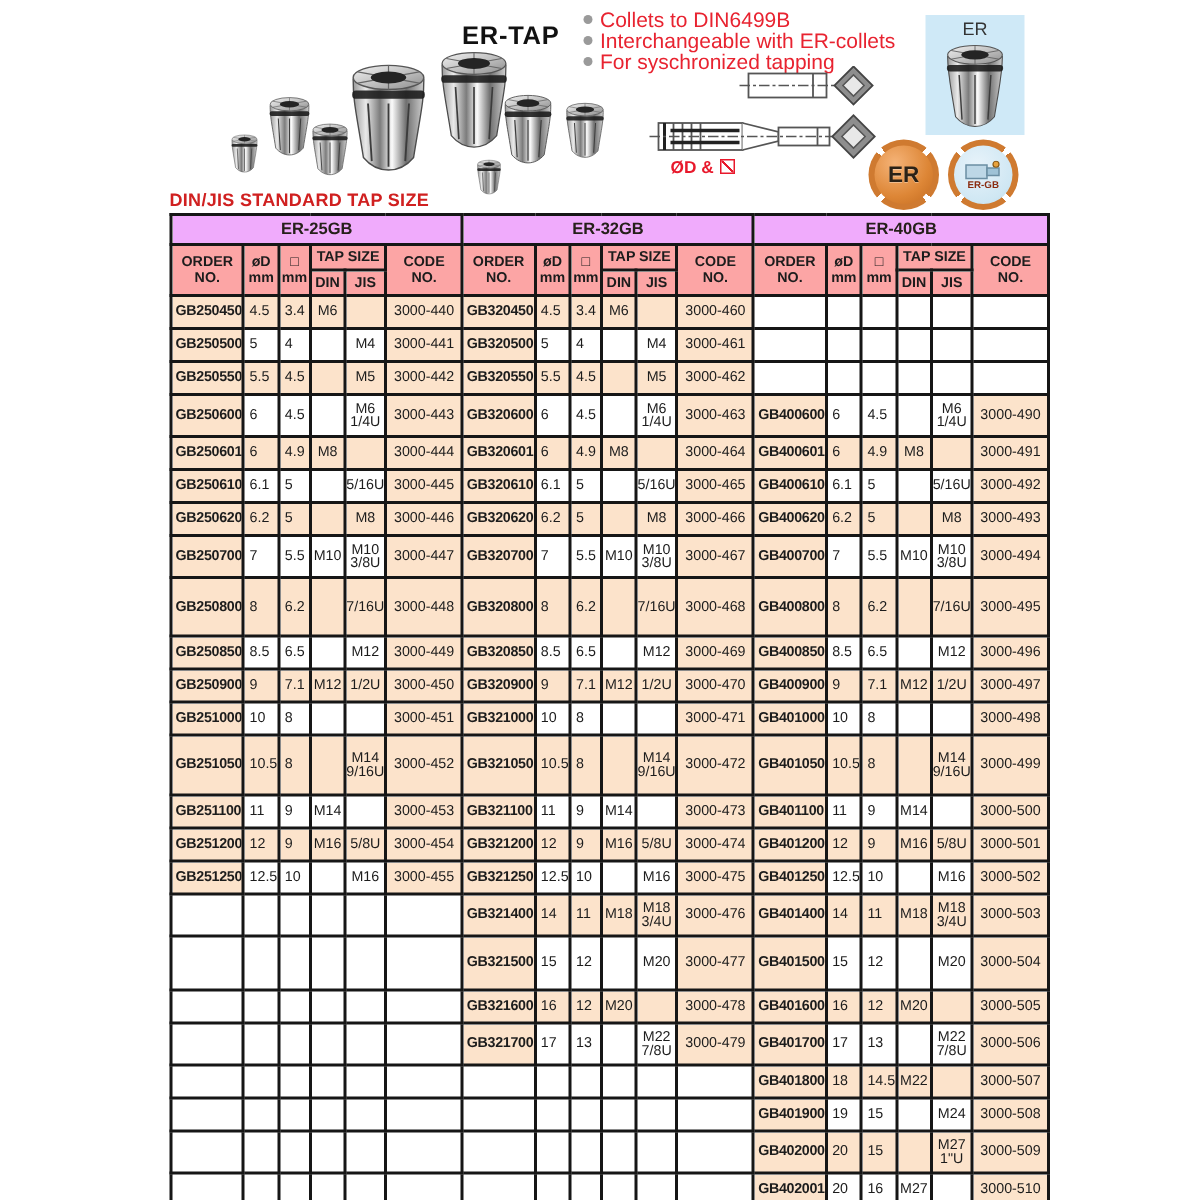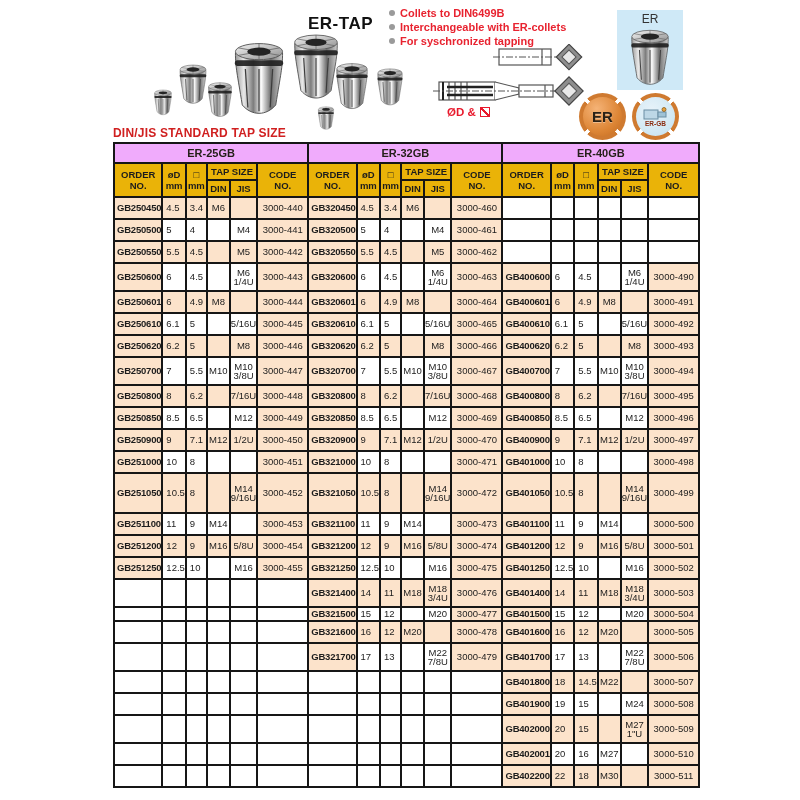--- a/index.html
+++ b/index.html
@@ -5,21 +5,21 @@
   * { box-sizing: border-box; margin: 0; padding: 0; }
   html,body { background:#fff; }
   body { font-family: "Liberation Sans","DejaVu Sans",sans-serif; }
   .page { position:relative; width:800px; height:800px; background:#fff; overflow:hidden; }
 
   
   .page-title { position:absolute; left:308px; top:14px; font-size:17px; font-weight:bold; color:#111; letter-spacing:.5px; }
   .features { position:absolute; left:389px; top:6px; list-style:none; }
   .features li { display:flex; align-items:center; height:14px; margin-bottom:0; }
   .dot { width:6px; height:6px; border-radius:50%; background:#9a9a9a; margin-right:5px; flex:0 0 auto; }
-  .feature-text { color:#e82330; font-size:11px; font-weight:bold; white-space:nowrap; }
+  .feature-text { color:#e82330; font-size:14px; font-weight:normal; white-space:nowrap; }
 
   .photo-svg { position:absolute; left:113px; top:26px; }
   .tapdraw-svg { position:absolute; left:423px; top:44px; }
 
   .dim-label { position:absolute; left:447px; top:106px; color:#e8192c; font-size:11.5px; font-weight:bold; }
   .sq-glyph { display:inline-block; width:10px; height:10px; border:1.6px solid #e8192c; vertical-align:-1px; margin-left:1px;
               background:linear-gradient(45deg, transparent 42%, #e8192c 42%, #e8192c 58%, transparent 58%); }
 
   .er-panel { position:absolute; left:617px; top:10px; width:66px; height:80px; background:#cfe9f7; text-align:center; }
   .er-panel-label { font-size:12px; color:#333; padding-top:2px; }
@@ -34,21 +34,21 @@
   .badge1 { left:579px; }
   .badge2 { left:632px; }
   .badge2 .badge-inner { background:radial-gradient(circle at 40% 35%, #e8f3fa, #cfe7f3 70%, #bcd9e8); flex-direction:column; }
   .badge-ergb-label { font-size:6.5px; font-weight:bold; color:#8a2c10; line-height:6px; }
 
   
   .table-title { position:absolute; left:113px; top:126px; color:#d02020; font-size:12px; font-weight:bold; letter-spacing:.2px; }
   table { position:absolute; left:113px; top:142px; border-collapse:collapse; table-layout:fixed; }
   th, td { border:2px solid #161616; color:#1c1c1c; text-align:center; overflow:hidden; }
   th.section { background:#f0abfc; font-size:11px; font-weight:bold; height:20px; color:#26201a; }
-  th.colhead { background:#eab308; font-size:9.5px; font-weight:bold; white-space:pre-line; line-height:11px; padding:1px 0; }
+  th.colhead { background:#fca5a5; font-size:9.5px; font-weight:bold; white-space:pre-line; line-height:11px; padding:1px 0; }
   tbody td { font-size:9.5px; line-height:9.5px; white-space:pre-line; padding:0; }
   td.c-order { font-weight:bold; text-align:left; padding-left:2px; letter-spacing:-.2px; }
   td.c-d, td.c-sq { text-align:left; padding-left:3px; }
   td.bg-tan { background:#fce3cb; }
 </style>
 </head>
 <body>
 
 <div class="page">
 
@@ -389,21 +389,21 @@
 3/8U</td>
           <td class="c-code bg-tan">3000-467</td>
           <td class="c-order bg-tan">GB400700</td>
           <td class="c-d">7</td>
           <td class="c-sq">5.5</td>
           <td class="c-din">M10</td>
           <td class="c-jis">M10
 3/8U</td>
           <td class="c-code bg-tan">3000-494</td>
         </tr>
-        <tr style="height: 22px;">
+        <tr style="height: 39px;">
           <td class="c-order bg-tan">GB250800</td>
           <td class="c-d bg-tan">8</td>
           <td class="c-sq bg-tan">6.2</td>
           <td class="c-din bg-tan"></td>
           <td class="c-jis bg-tan">7/16U</td>
           <td class="c-code bg-tan">3000-448</td>
           <td class="c-order bg-tan">GB320800</td>
           <td class="c-d bg-tan">8</td>
           <td class="c-sq bg-tan">6.2</td>
           <td class="c-din bg-tan"></td>
@@ -574,21 +574,21 @@
 3/4U</td>
           <td class="c-code bg-tan">3000-476</td>
           <td class="c-order bg-tan">GB401400</td>
           <td class="c-d bg-tan">14</td>
           <td class="c-sq bg-tan">11</td>
           <td class="c-din bg-tan">M18</td>
           <td class="c-jis bg-tan">M18
 3/4U</td>
           <td class="c-code bg-tan">3000-503</td>
         </tr>
-        <tr style="height: 14px; border-radius: 10px;">
+        <tr style="height: 36px; border-radius: 10px;">
           <td class="c-order"></td>
           <td class="c-d"></td>
           <td class="c-sq"></td>
           <td class="c-din"></td>
           <td class="c-jis"></td>
           <td class="c-code"></td>
           <td class="c-order bg-tan">GB321500</td>
           <td class="c-d">15</td>
           <td class="c-sq">12</td>
           <td class="c-din"></td>

